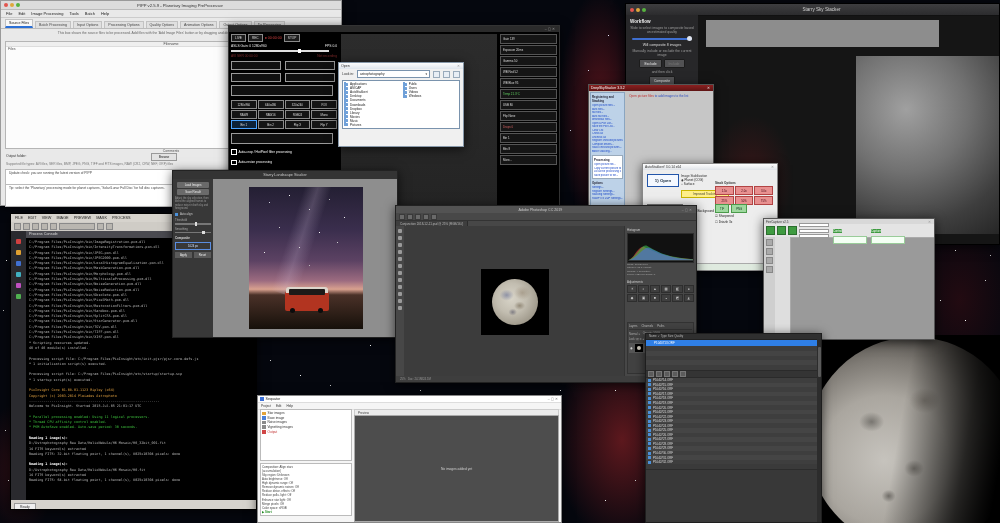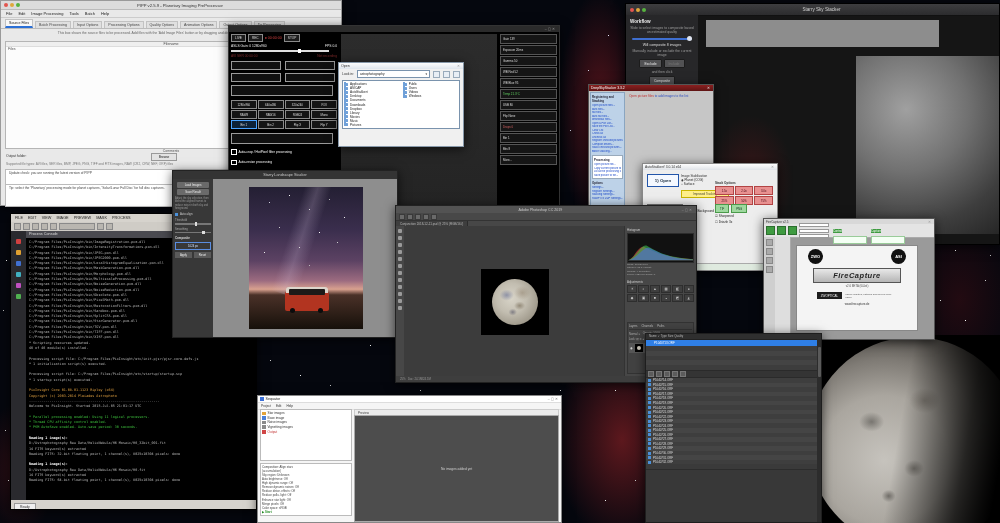--- a/index.html
+++ b/index.html
@@ -876,33 +876,20 @@
       <span class="mini"><span class="mhead">Control</span><span class="mbody" style="display:block;"></span></span>
       <span class="mini"><span class="mhead">Capture</span><span class="mbody" style="display:block;"></span></span>
     </div>
     <div class="lstrip">
       <span class="lic"></span>
         <span class="lic"></span>
         <span class="lic"></span>
         <span class="lic"></span>
     </div>
     <div class="lstrip2"></div>
-    <div class="splash">
-      <div class="logorow">
-        <span class="zwo">ZWO</span>
-        <span class="asi">ASI</span>
-      </div>
-      <div class="brand">FireCapture</div>
-      <div class="sub">v2.6 BETA (64-bit)</div>
-      <div class="badgerow">
-        <span class="badge">ZWOPTICAL</span>
-        <span class="bside">official updates, patches and special price offers</span>
-      </div>
-      <div class="link">www.firecapture.de</div>
-    </div>
   </div>
 
   <div class="win" id="flist">
     <div class="chead">Name       ✓    Type    Size    Quality</div>
     <div class="selrow">P1040713.ORF</div>
     <div class="stripe s1"></div>
     <div class="stripe s2"></div>
     <div class="stripe s1"></div>
     <div class="stripe s2"></div>
     <div class="stripe s1"></div>

